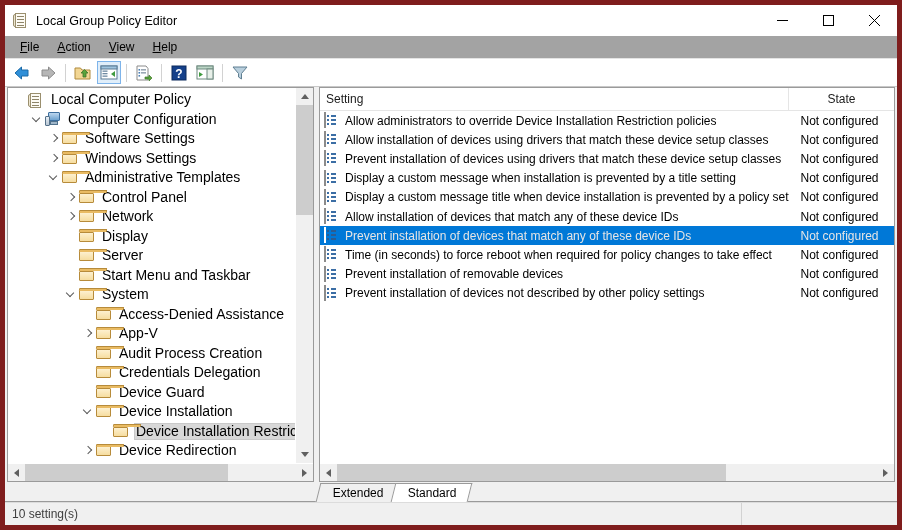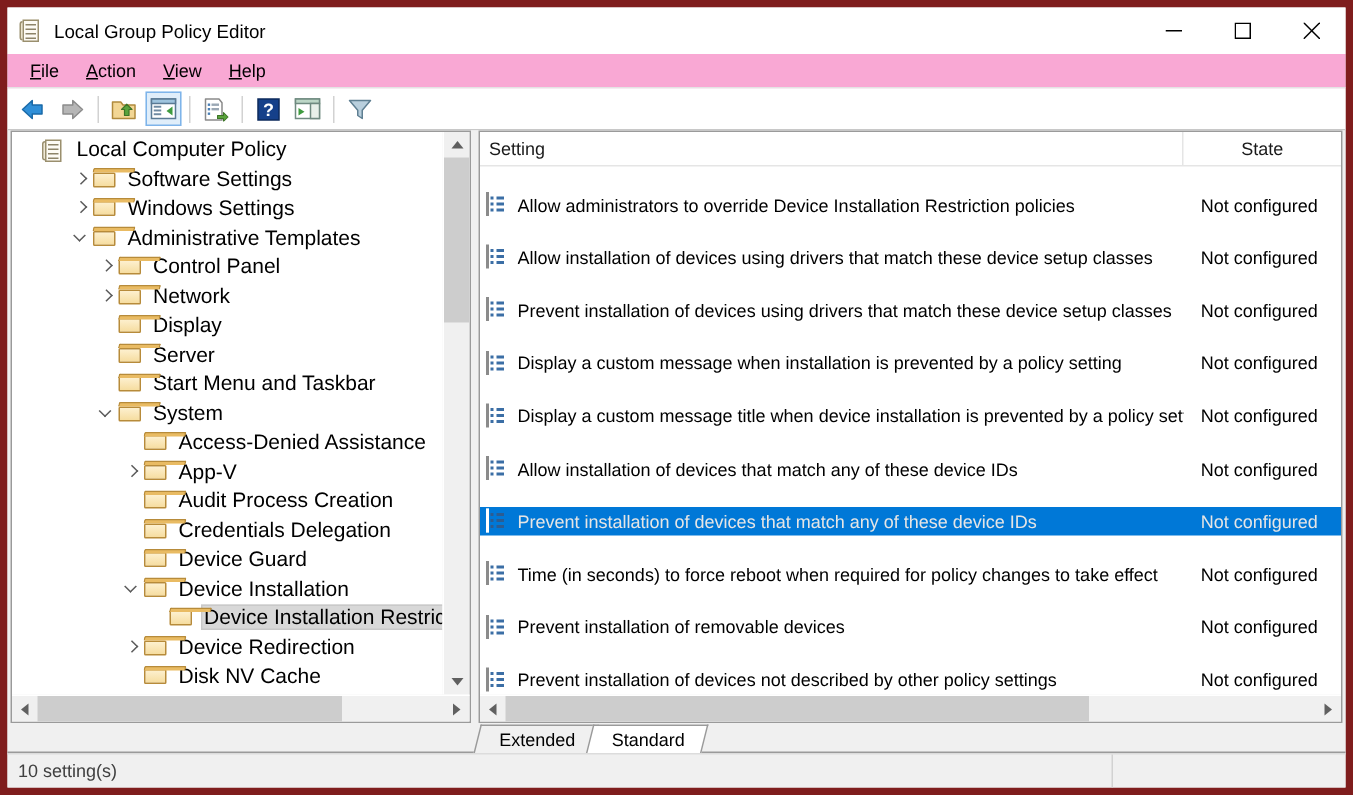--- a/index.html
+++ b/index.html
@@ -61,21 +61,21 @@
     display: flex;
     align-items: center;
     justify-content: center;
     background: transparent;
   }
   .wc svg { display: block; }
 
   
   .menubar {
     height: 22px;
-    background: #f9a8d4;
+    background: #a3a3a3;
     display: flex;
     align-items: center;
     padding-left: 6px;
     flex: 0 0 auto;
     border-bottom: 1px solid #e4e4e4;
   }
   .menu-item {
     font-size: 12px;
     padding: 2px 9px;
     color: #000;
@@ -410,21 +410,20 @@
     overflow: hidden;
     position: relative;
     min-height: 0;
   }
   .lrow {
     height: 19.2px;
     display: flex;
     align-items: center;
     font-size: 12px;
     white-space: nowrap;
-    margin-top: 16px;
   }
   .lrow.selected {
     background: #0078d7;
     color: #e5e5e5;
   }
   .lrow .licon {
     width: 16px; height: 15px;
     flex: 0 0 auto;
     margin: 0 5px 0 4px;
     position: relative;
@@ -652,20 +651,28 @@
       <div class="tree-body">
         <div class="tree-scrollarea">
           <div class="tree-list" id="tree-list">
               <div class="trow">
                 <span style="display:inline-block;width:4px;flex:0 0 auto"></span>
                 <span class="twist"></span>
                 <span class="ticon"><span class="scrollicon"><span class="curl"></span><span class="pg"></span><span class="ln" style="top:3px"></span><span class="ln" style="top:6px"></span><span class="ln" style="top:9px"></span><span class="ln" style="top:12px"></span></span></span>
                 <span class="tlabel">Local Computer Policy</span>
               </div>
               <div class="trow">
+                <span style="display:inline-block;width:21px;flex:0 0 auto"></span>
+                <span class="twist">
+                  <span class="chev down"></span>
+                </span>
+                <span class="ticon"><span class="compicon"><span class="mon"></span><span class="base"></span><span class="tower"></span></span></span>
+                <span class="tlabel">Computer Configuration</span>
+              </div>
+              <div class="trow">
                 <span style="display:inline-block;width:38px;flex:0 0 auto"></span>
                 <span class="twist">
                   <span class="chev"></span>
                 </span>
                 <span class="ticon"><span class="folder"><span class="tab"></span><span class="body"></span></span></span>
                 <span class="tlabel">Software Settings</span>
               </div>
               <div class="trow">
                 <span style="display:inline-block;width:38px;flex:0 0 auto"></span>
                 <span class="twist">
@@ -829,21 +836,21 @@
             <span class="lname">Allow installation of devices using drivers that match these device setup classes</span>
             <span class="lstate">Not configured</span>
           </div>
           <div class="lrow">
             <span class="licon"><span class="polyicon"><i class="d r1"></i><i class="l r1"></i><i class="d r2"></i><i class="l r2"></i><i class="d r3"></i><i class="l r3"></i></span></span>
             <span class="lname">Prevent installation of devices using drivers that match these device setup classes</span>
             <span class="lstate">Not configured</span>
           </div>
           <div class="lrow">
             <span class="licon"><span class="polyicon"><i class="d r1"></i><i class="l r1"></i><i class="d r2"></i><i class="l r2"></i><i class="d r3"></i><i class="l r3"></i></span></span>
-            <span class="lname">Display a custom message when installation is prevented by a policy setting</span>
+            <span class="lname">Display a custom message when installation is prevented by a title setting</span>
             <span class="lstate">Not configured</span>
           </div>
           <div class="lrow">
             <span class="licon"><span class="polyicon"><i class="d r1"></i><i class="l r1"></i><i class="d r2"></i><i class="l r2"></i><i class="d r3"></i><i class="l r3"></i></span></span>
             <span class="lname">Display a custom message title when device installation is prevented by a policy setting</span>
             <span class="lstate">Not configured</span>
           </div>
           <div class="lrow">
             <span class="licon"><span class="polyicon"><i class="d r1"></i><i class="l r1"></i><i class="d r2"></i><i class="l r2"></i><i class="d r3"></i><i class="l r3"></i></span></span>
             <span class="lname">Allow installation of devices that match any of these device IDs</span>

